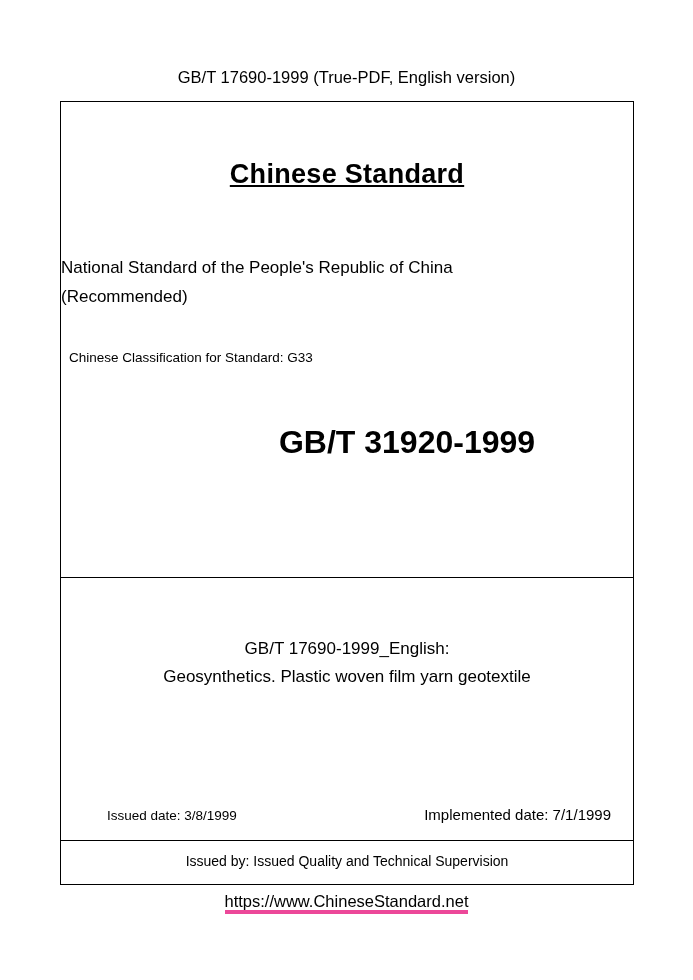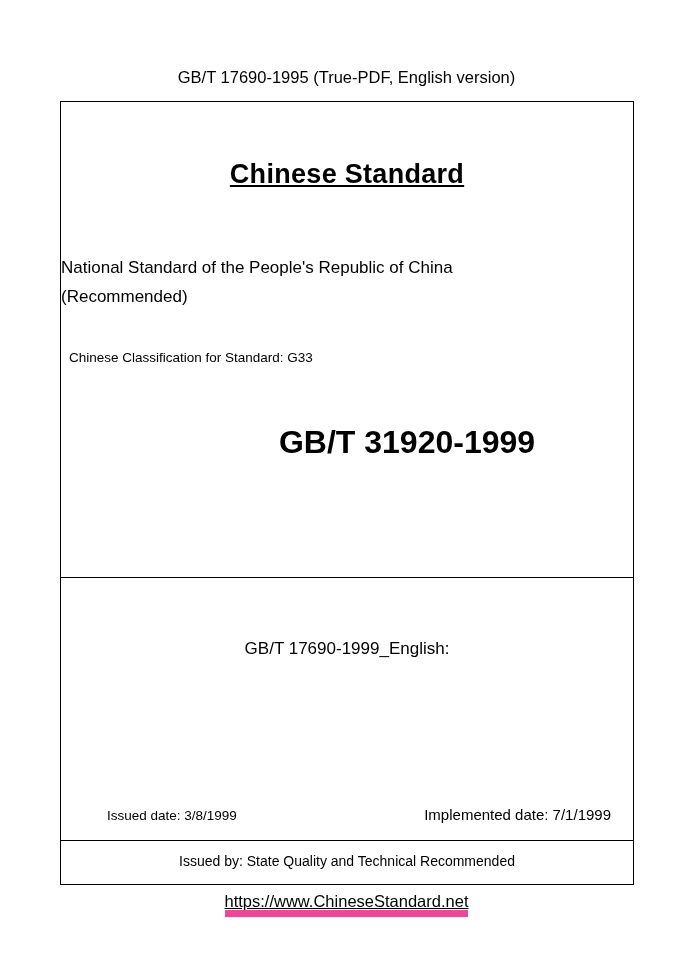--- a/index.html
+++ b/index.html
@@ -146,49 +146,49 @@
   }
   .footer-url {
     position: absolute;
     top: 892px;
     left: 0;
     width: 693px;
     text-align: center;
     font-size: 16.5px;
   }
   .footer-url span {
-    border-bottom: 7px solid #ec4899;
-    text-decoration: underline;
+    border-bottom: 4px solid #ec4899;
   }
 </style>
 </head>
 <body>
 
 <div class="page">
 
-  <div class="top-caption">GB/T 17690-1995 (True-PDF, English version)</div>
+  <div class="top-caption">GB/T 17690-1999 (True-PDF, English version)</div>
 
   <div class="cover-box">
 
     <div class="upper-section">
       <div class="chinese-standard-title">Chinese Standard</div>
       <div class="national-line1">National Standard of the People's Republic of China</div>
       <div class="national-line2">(Recommended)</div>
       <div class="classification">Chinese Classification for Standard: G33</div>
       <div class="std-number">GB/T 31920-1999</div>
     </div>
 
     <div class="lower-section">
       <div class="title-en-line1">GB/T 17690-1999_English:</div>
+      <div class="title-en-line2">Geosynthetics. Plastic woven film yarn geotextile</div>
       <div class="issued-date">Issued date: 3/8/1999</div>
       <div class="implemented-date">Implemented date: 7/1/1999</div>
     </div>
 
     <div class="issued-by-bar">
-      <div class="issued-by">Issued by: State Quality and Technical Recommended</div>
+      <div class="issued-by">Issued by: Issued Quality and Technical Supervision</div>
     </div>
 
   </div>
 
   <div class="footer-url">
     <span>https://www.ChineseStandard.net</span>
   </div>
 
 </div>
 

